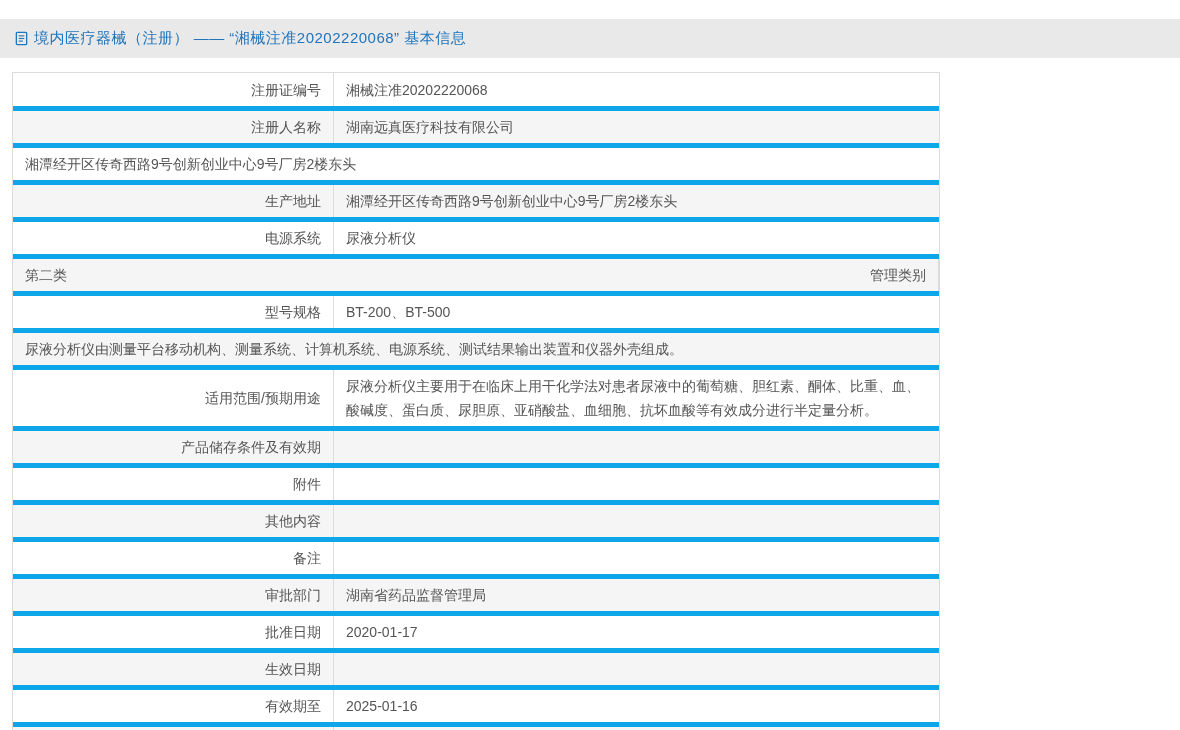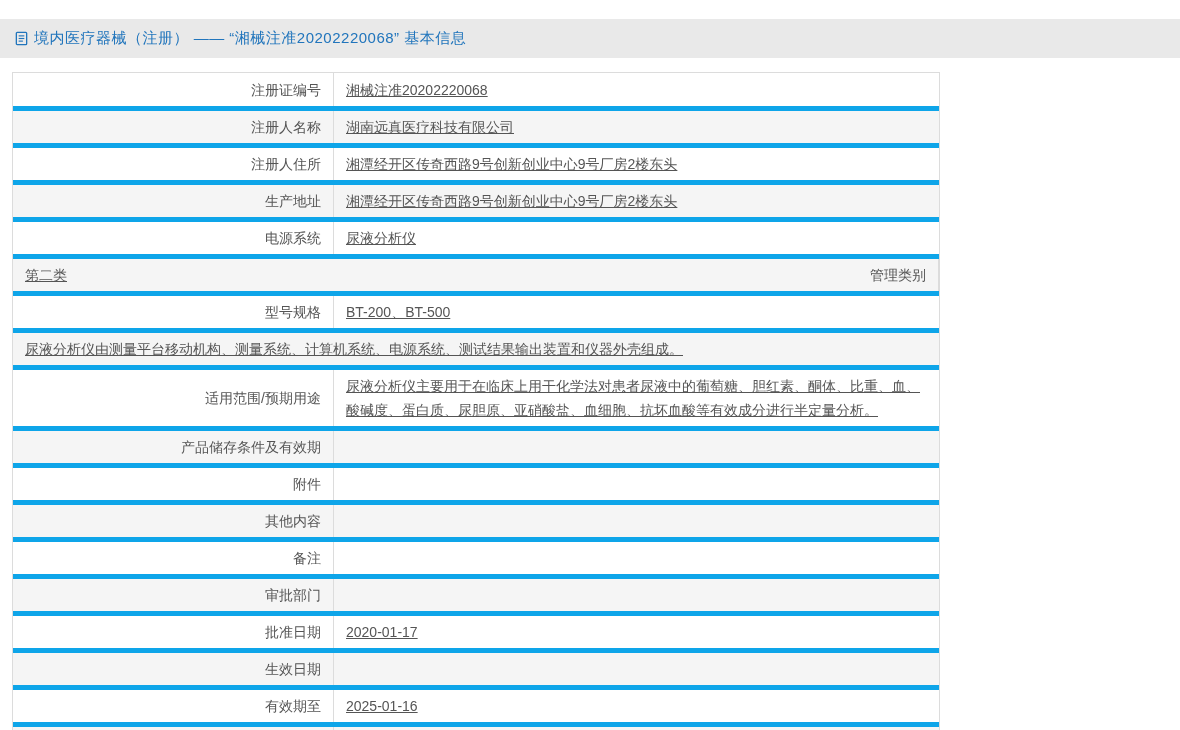--- a/index.html
+++ b/index.html
@@ -53,21 +53,20 @@
     width: 321px;
     flex: none;
     justify-content: flex-end;
     text-align: right;
     padding: 4px 12px 4px 8px;
     border-right: 1px solid #dcdcdc;
   }
   .cell.value {
     flex: 1;
     padding: 4px 16px 4px 12px;
-    text-decoration: underline;
   }
   .bulb {
     display: inline-flex;
     margin-right: 3px;
     position: relative;
     top: 1px;
   }
   .link {
     color: #4a90d9;
     text-decoration: none;
@@ -95,21 +94,20 @@
     <div class="cell label">注册证编号</div>
     <div class="cell value">湘械注准20202220068</div>
   </div>
 
   <div class="trow">
     <div class="cell label">注册人名称</div>
     <div class="cell value">湖南远真医疗科技有限公司</div>
   </div>
 
   <div class="trow">
-    <div class="cell label">注册人住所</div>
     <div class="cell value">湘潭经开区传奇西路9号创新创业中心9号厂房2楼东头</div>
   </div>
 
   <div class="trow">
     <div class="cell label">生产地址</div>
     <div class="cell value">湘潭经开区传奇西路9号创新创业中心9号厂房2楼东头</div>
   </div>
 
   <div class="trow">
     <div class="cell label">电源系统</div>
@@ -150,20 +148,21 @@
     <div class="cell value"></div>
   </div>
 
   <div class="trow">
     <div class="cell label">备注</div>
     <div class="cell value"></div>
   </div>
 
   <div class="trow">
     <div class="cell label">审批部门</div>
+    <div class="cell value">湖南省药品监督管理局</div>
   </div>
 
   <div class="trow">
     <div class="cell label">批准日期</div>
     <div class="cell value">2020-01-17</div>
   </div>
 
   <div class="trow">
     <div class="cell label">生效日期</div>
     <div class="cell value"></div>

